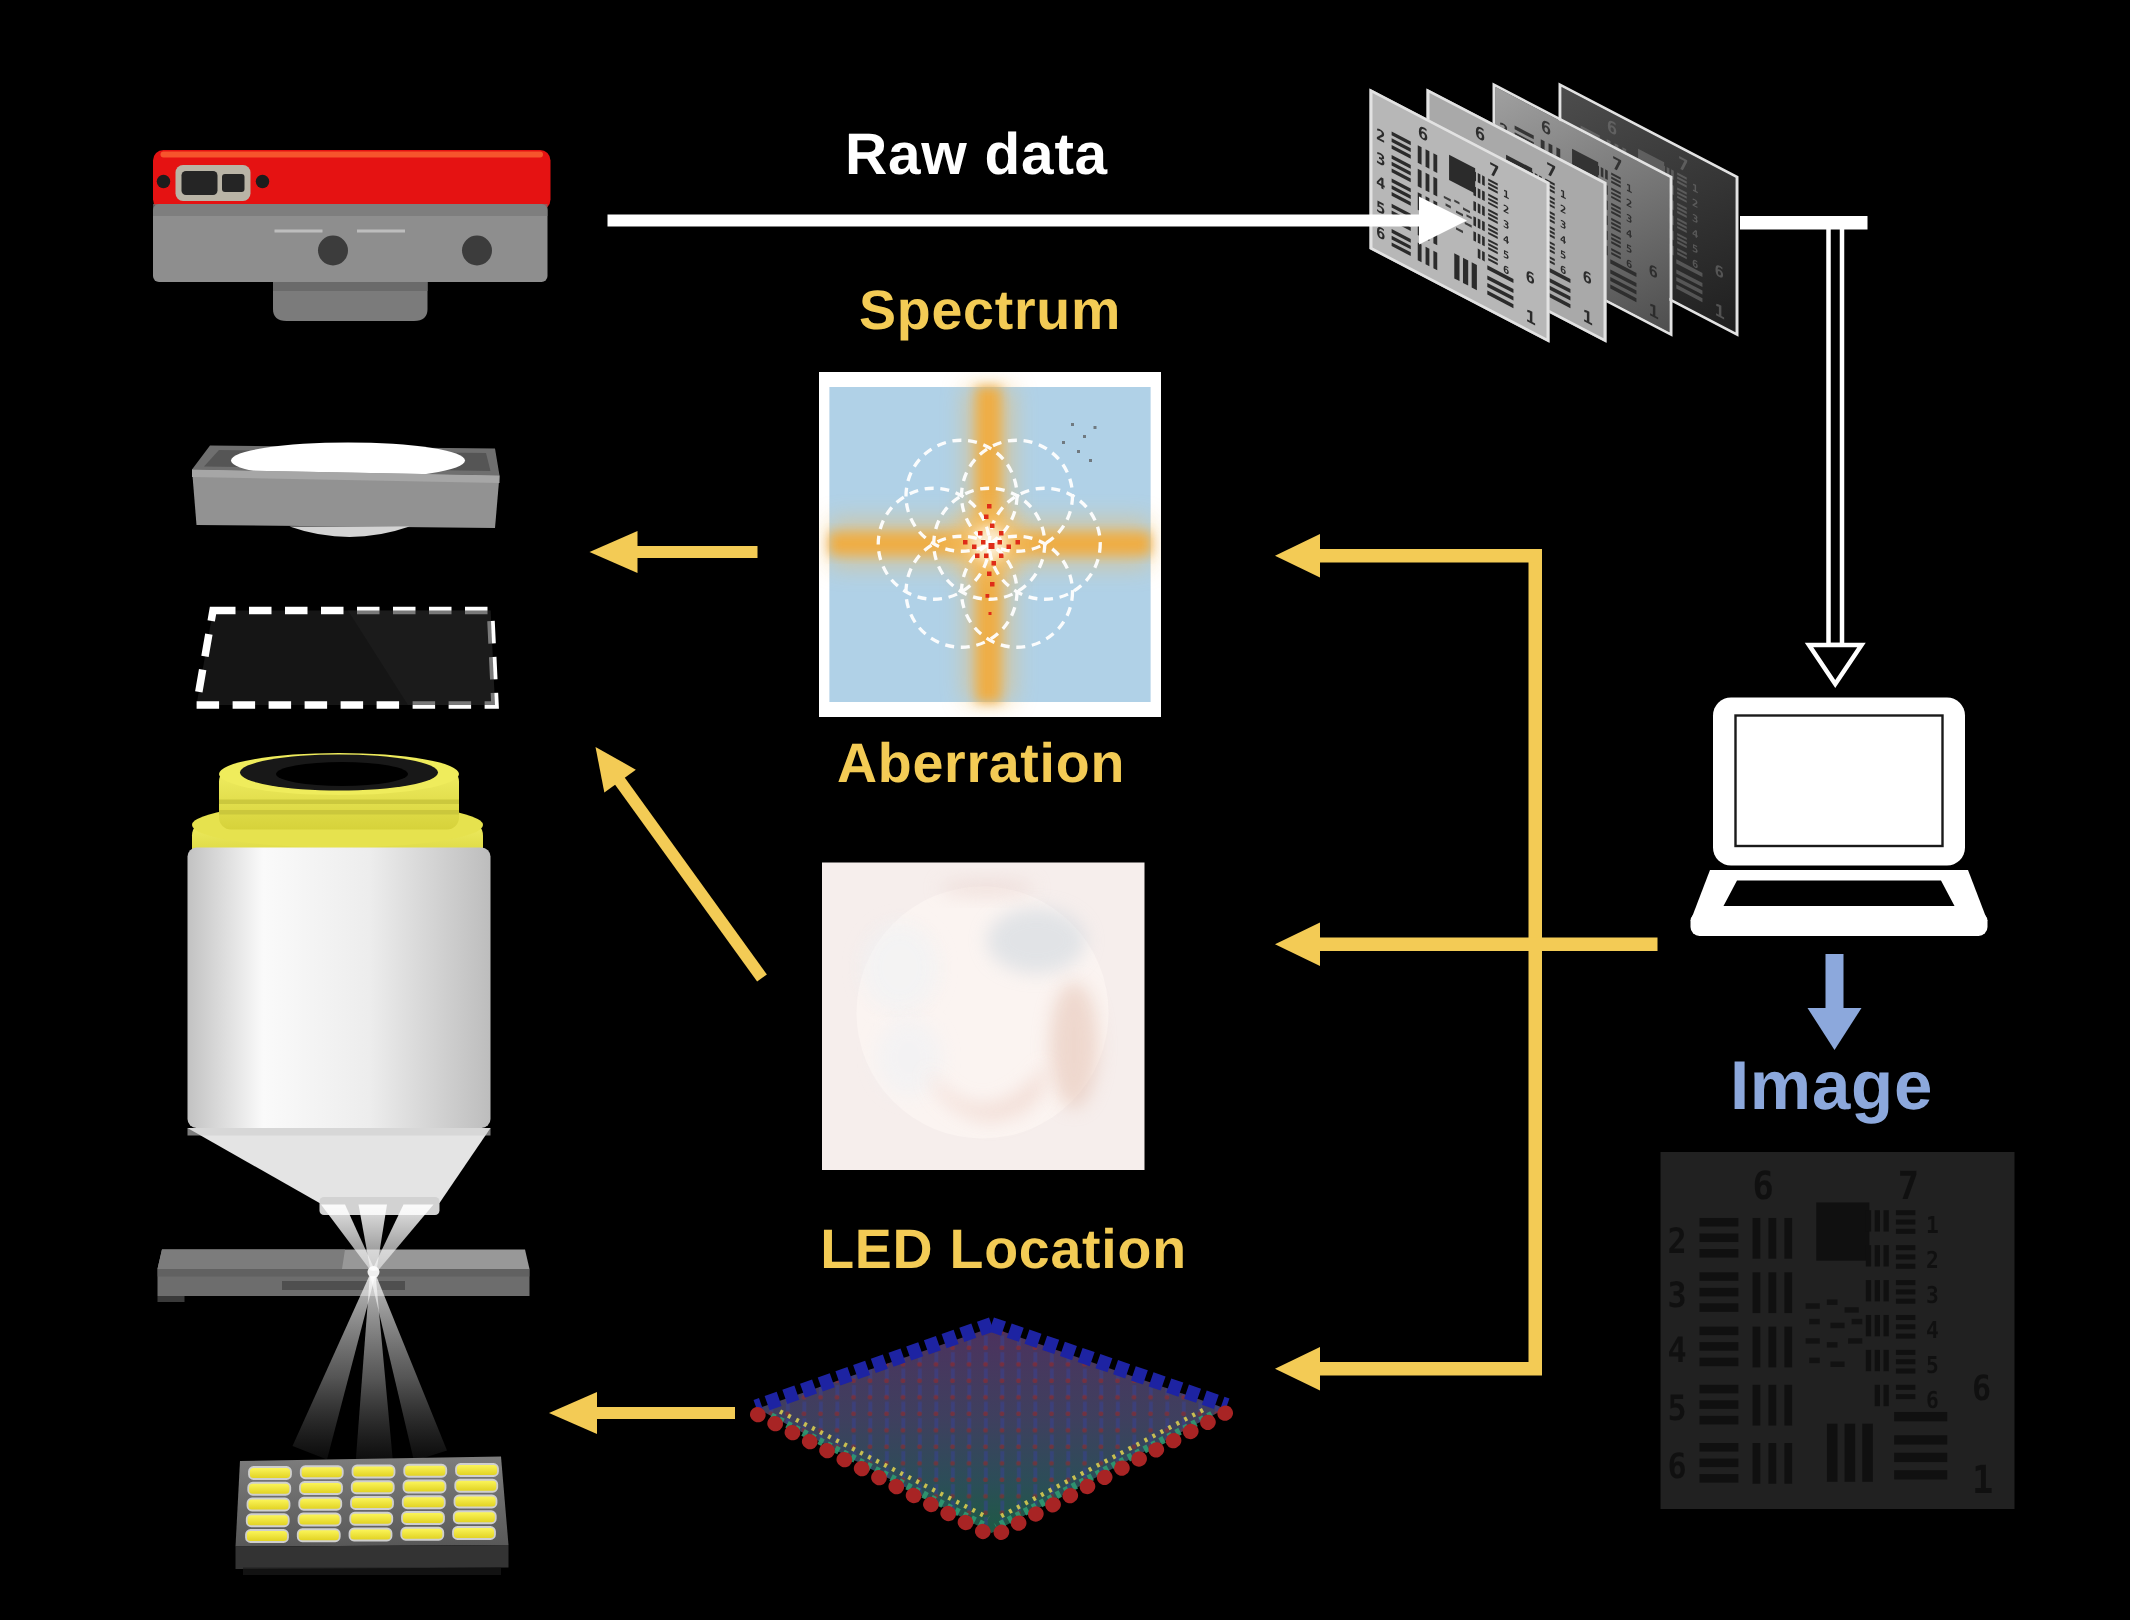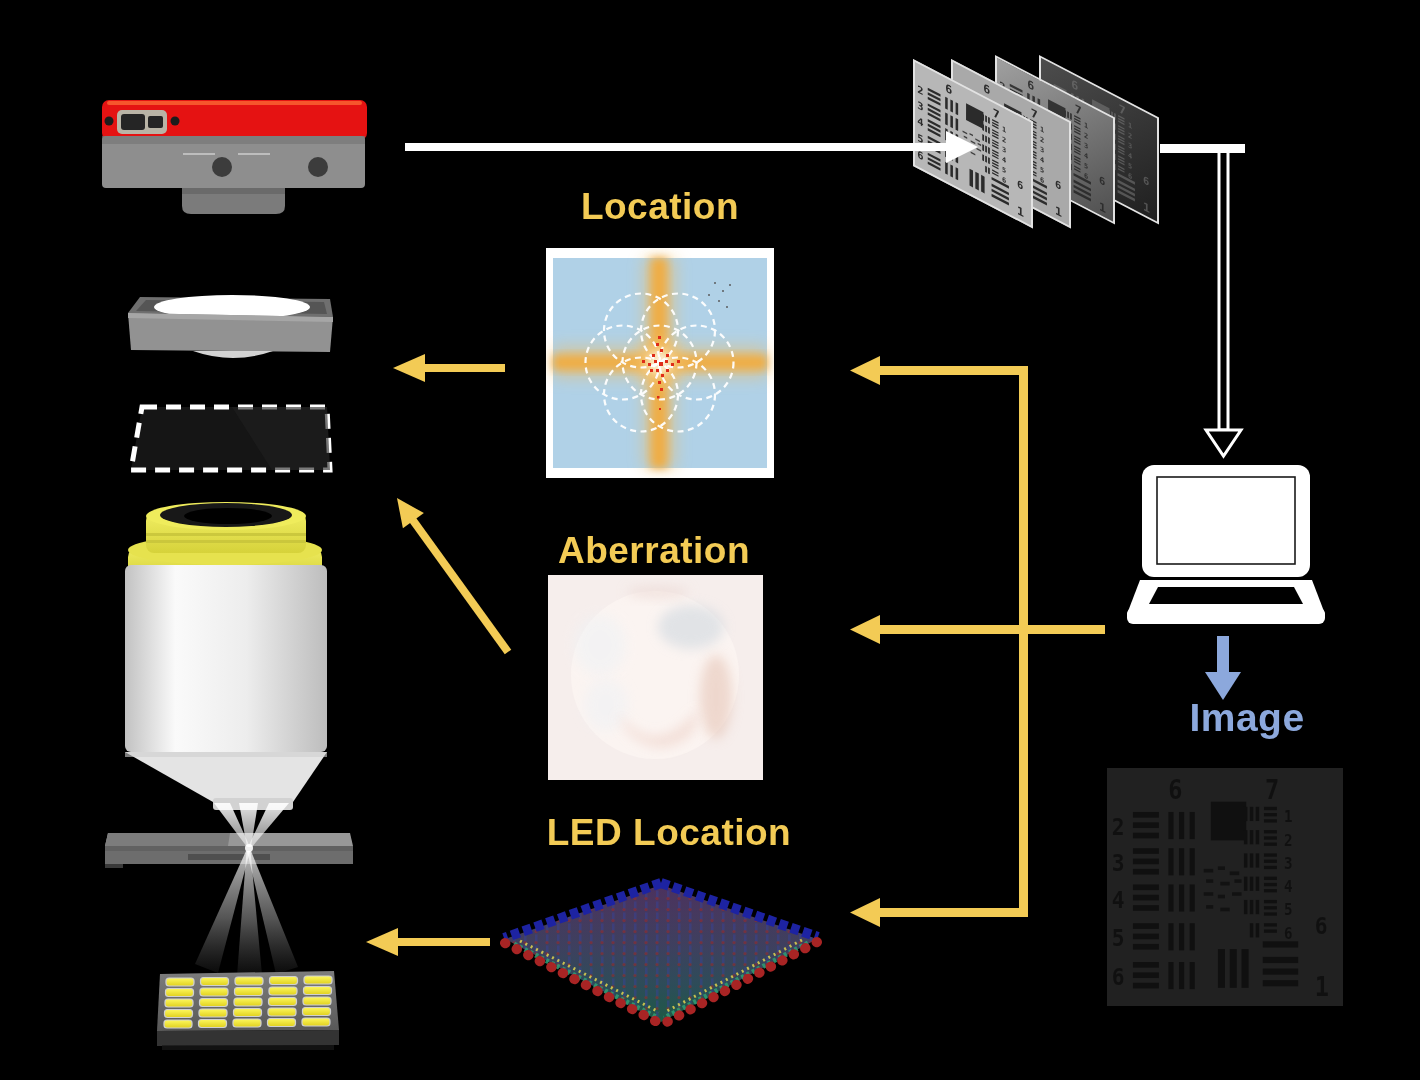--- a/index.html
+++ b/index.html
@@ -511,18 +511,19 @@
       <polygon points="393,368 425,354 425,382"></polygon>
 
       <line x1="508" y1="652" x2="412" y2="519" stroke="var(--c-accent_yellow)" stroke-width="8"></line>
       <polygon points="397,498 423.9,513.1 402.9,528.3"></polygon>
 
       <rect x="398" y="938" width="92" height="8"></rect>
       <polygon points="366,942 398,928 398,956"></polygon>
     </g>
   </svg>
 
-  <div class="lbl lbl-yellow" style="left:546px;top:186px;width:228px;font-size:37px">Location</div>
-  <div class="lbl lbl-yellow" style="left:540px;top:530px;width:228px;font-size:37px">Aberration</div>
+  <div class="lbl lbl-white" style="left:545px;top:82px;width:212px;font-size:39px">Raw data</div>
+  <div class="lbl lbl-yellow" style="left:546px;top:186px;width:228px;font-size:37px">Spectrum</div>
+  <div class="lbl lbl-yellow" style="left:540px;top:488px;width:228px;font-size:37px">Aberration</div>
   <div class="lbl lbl-yellow" style="left:508px;top:812px;width:322px;font-size:37px">LED Location</div>
-  <div class="lbl lbl-blue" style="left:1172px;top:696px;width:150px;font-size:39px">Image</div>
+  <div class="lbl lbl-blue" style="left:1146px;top:696px;width:150px;font-size:46px">Image</div>
 
 </div>
 
 </body></html>

